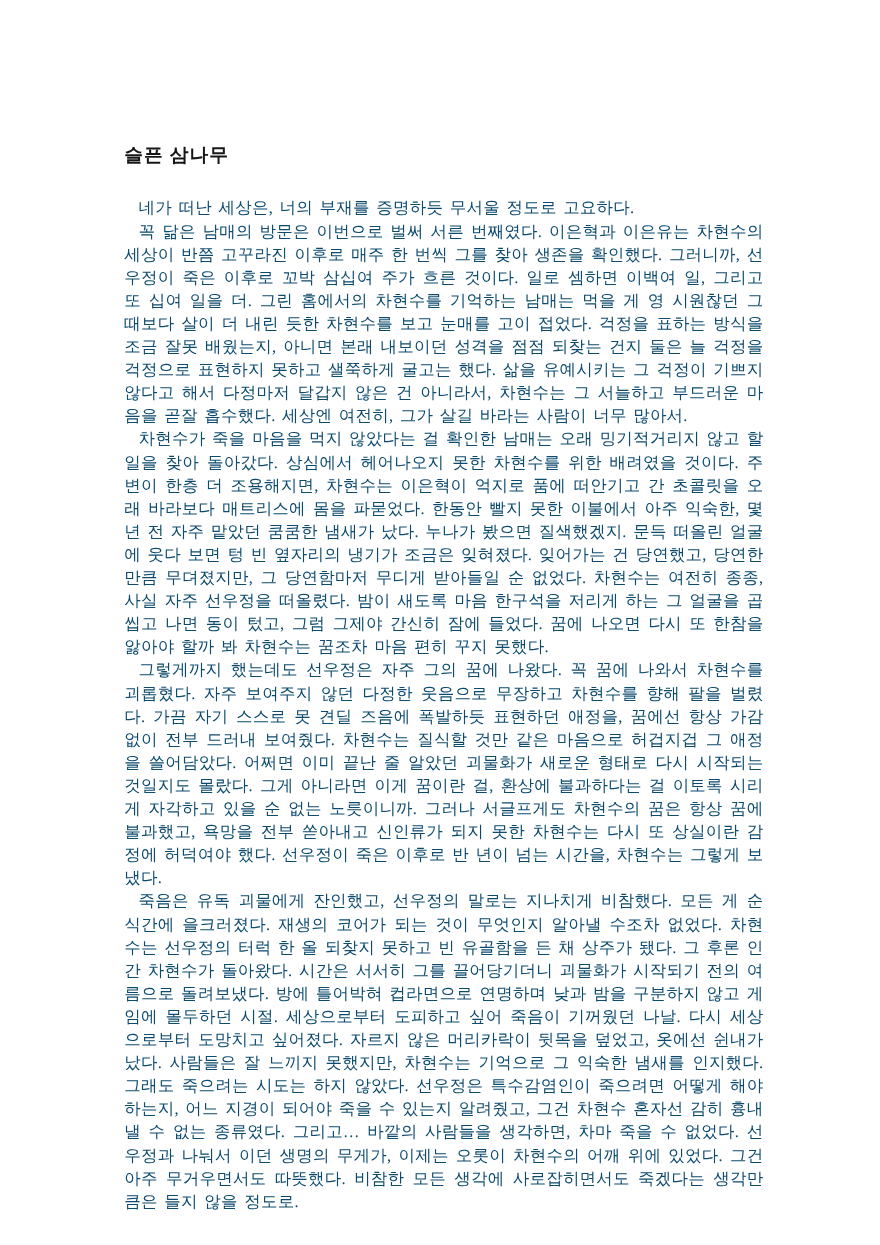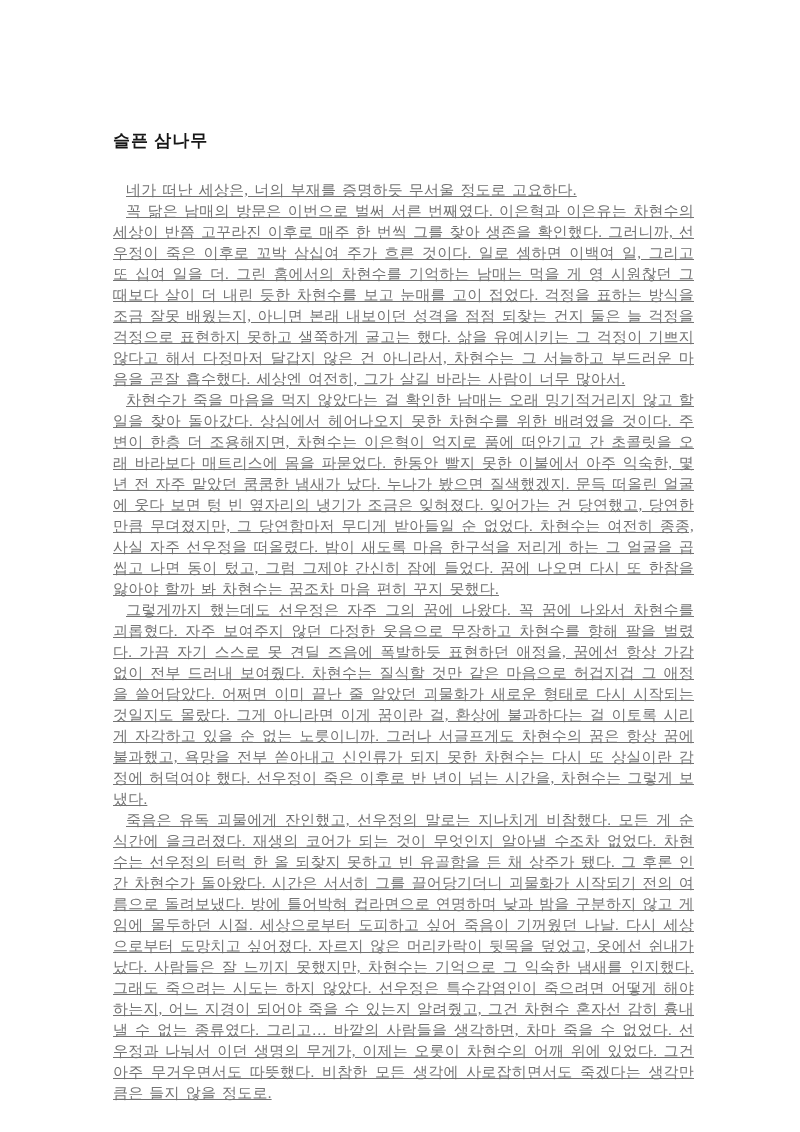--- a/index.html
+++ b/index.html
@@ -30,22 +30,21 @@
     position: absolute;
     left: 113px;
     top: 180px;
     width: 581px;
     font-size: 15px;
     line-height: 21px;
     text-align: justify;
     word-break: break-all;
     letter-spacing: 0.2px;
     word-spacing: 2px;
-    color: #737373;
-    text-decoration: underline;
+    color: #0c4a6e;
   }
   .doc-body p {
     margin: 0;
     padding: 0;
     text-indent: 13px;
   }
 </style>
 </head>
 <body>
 

